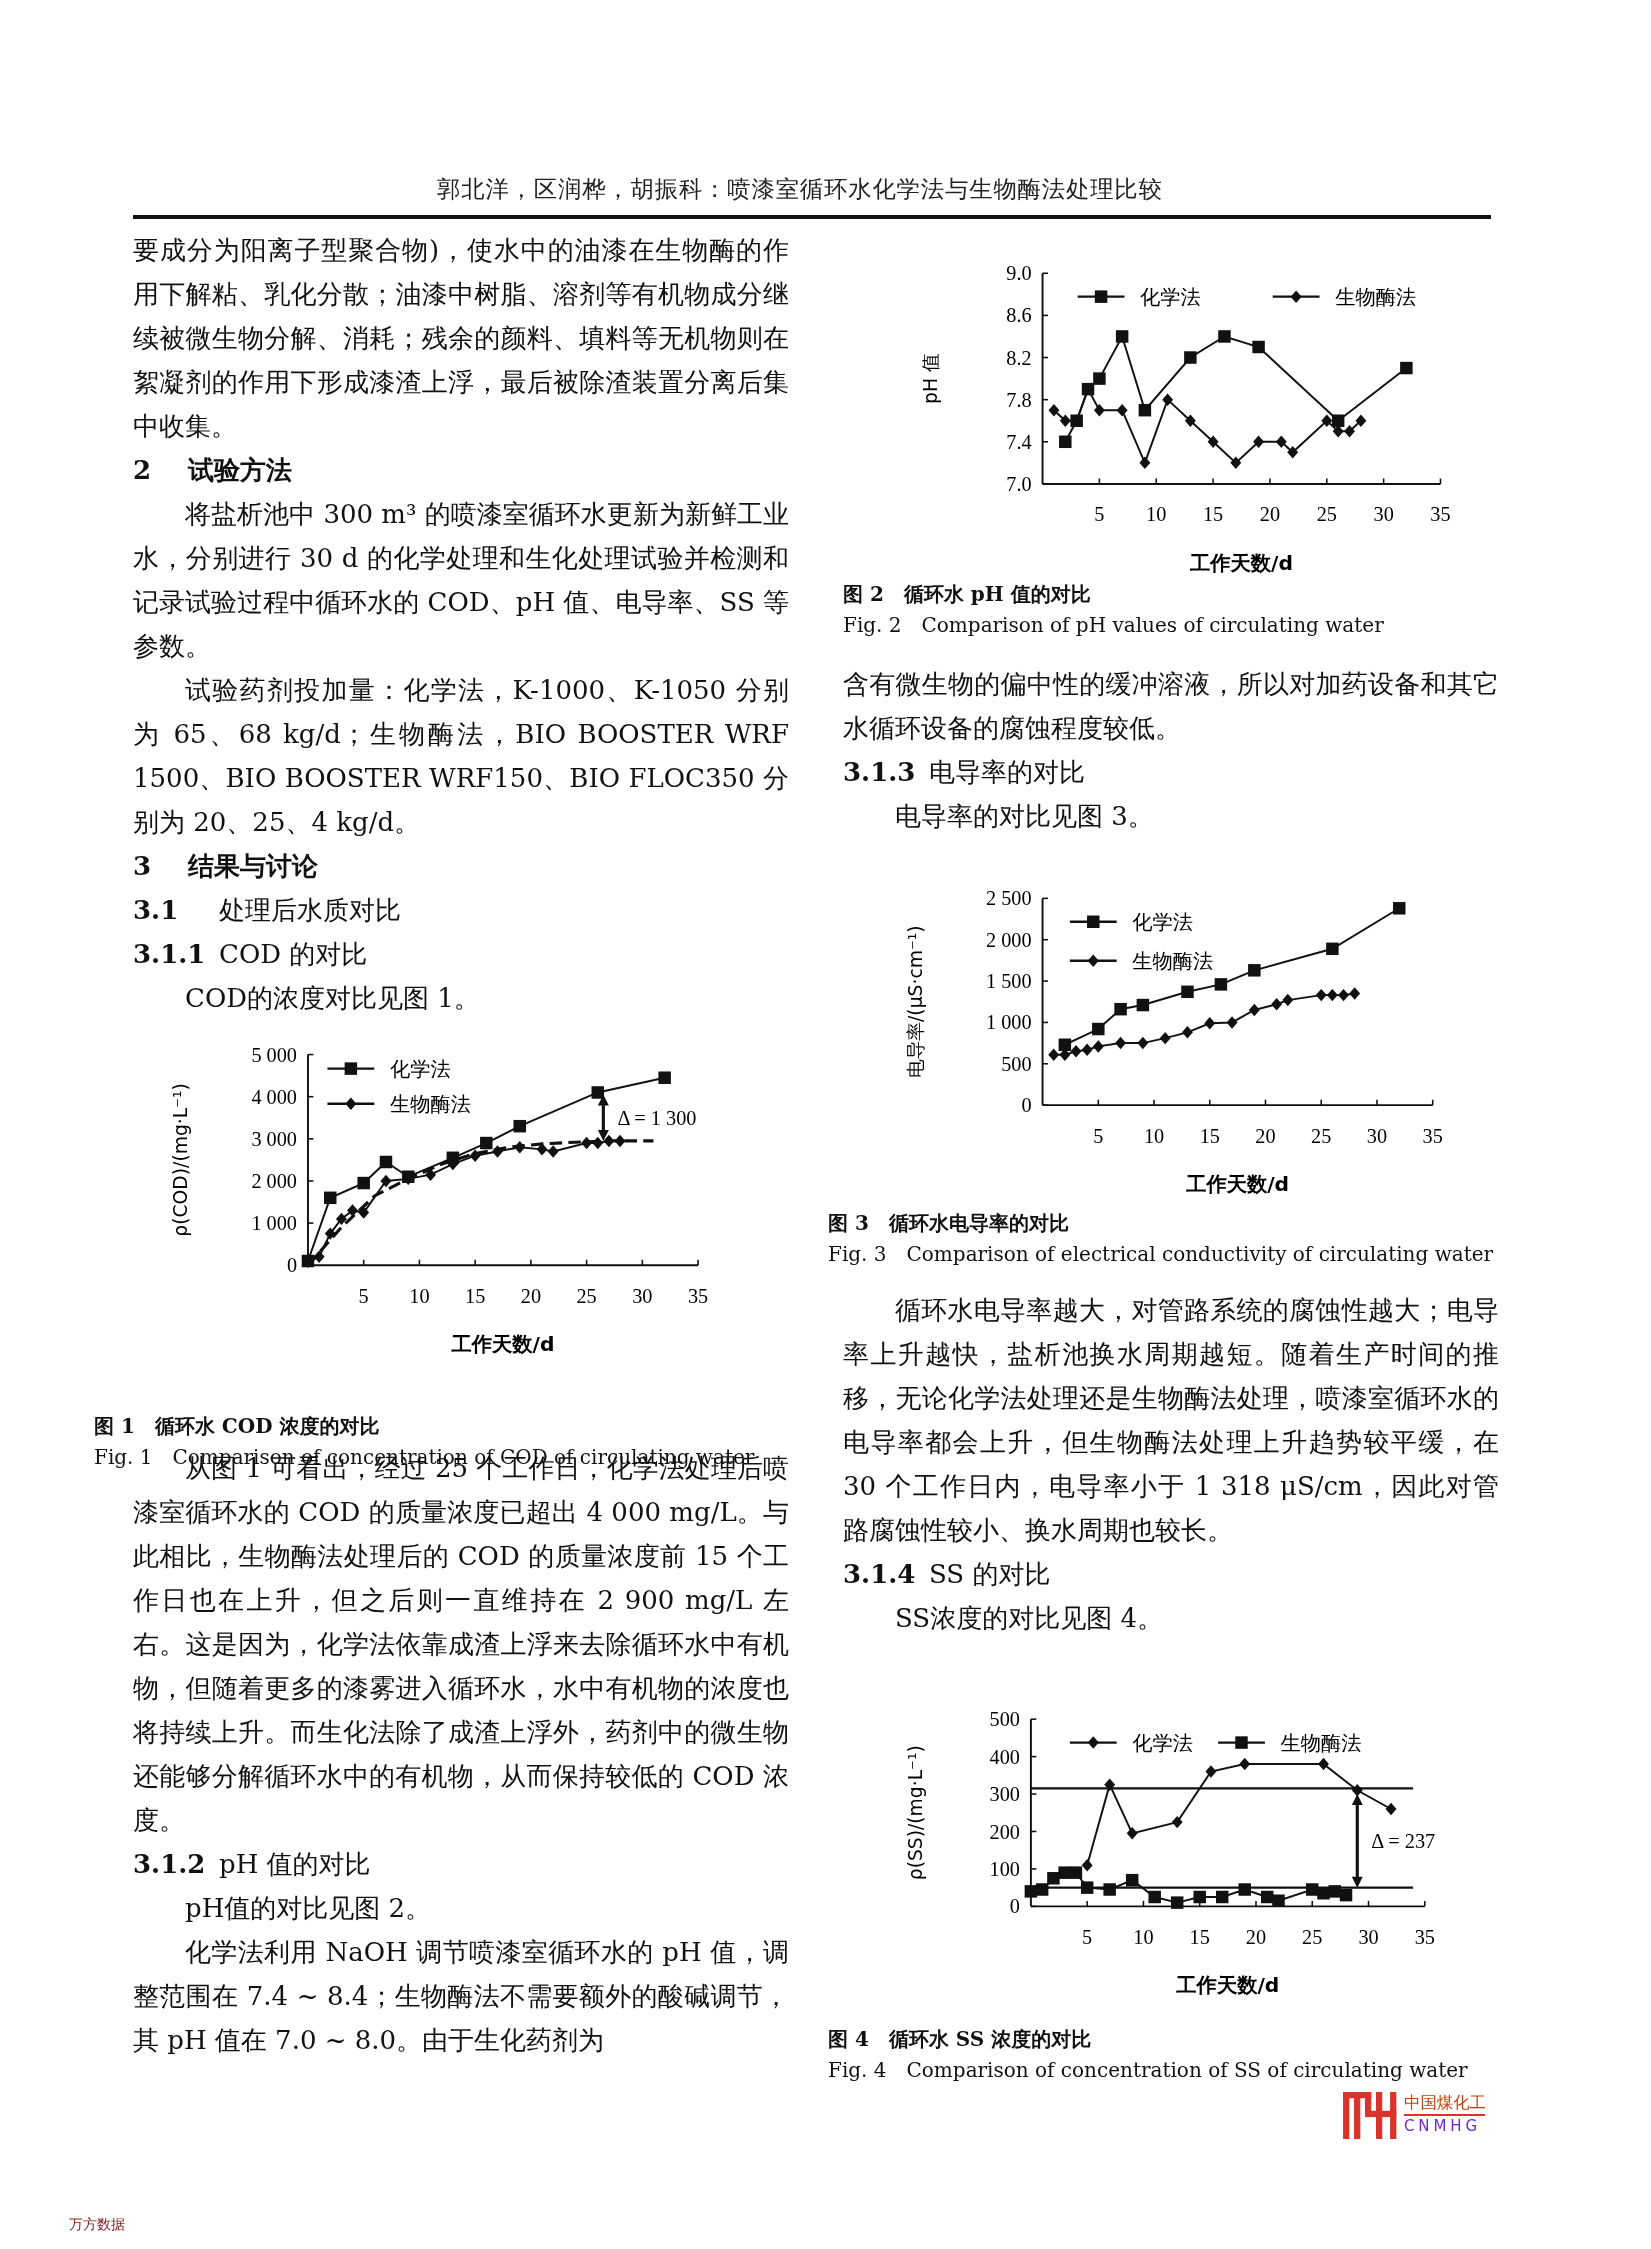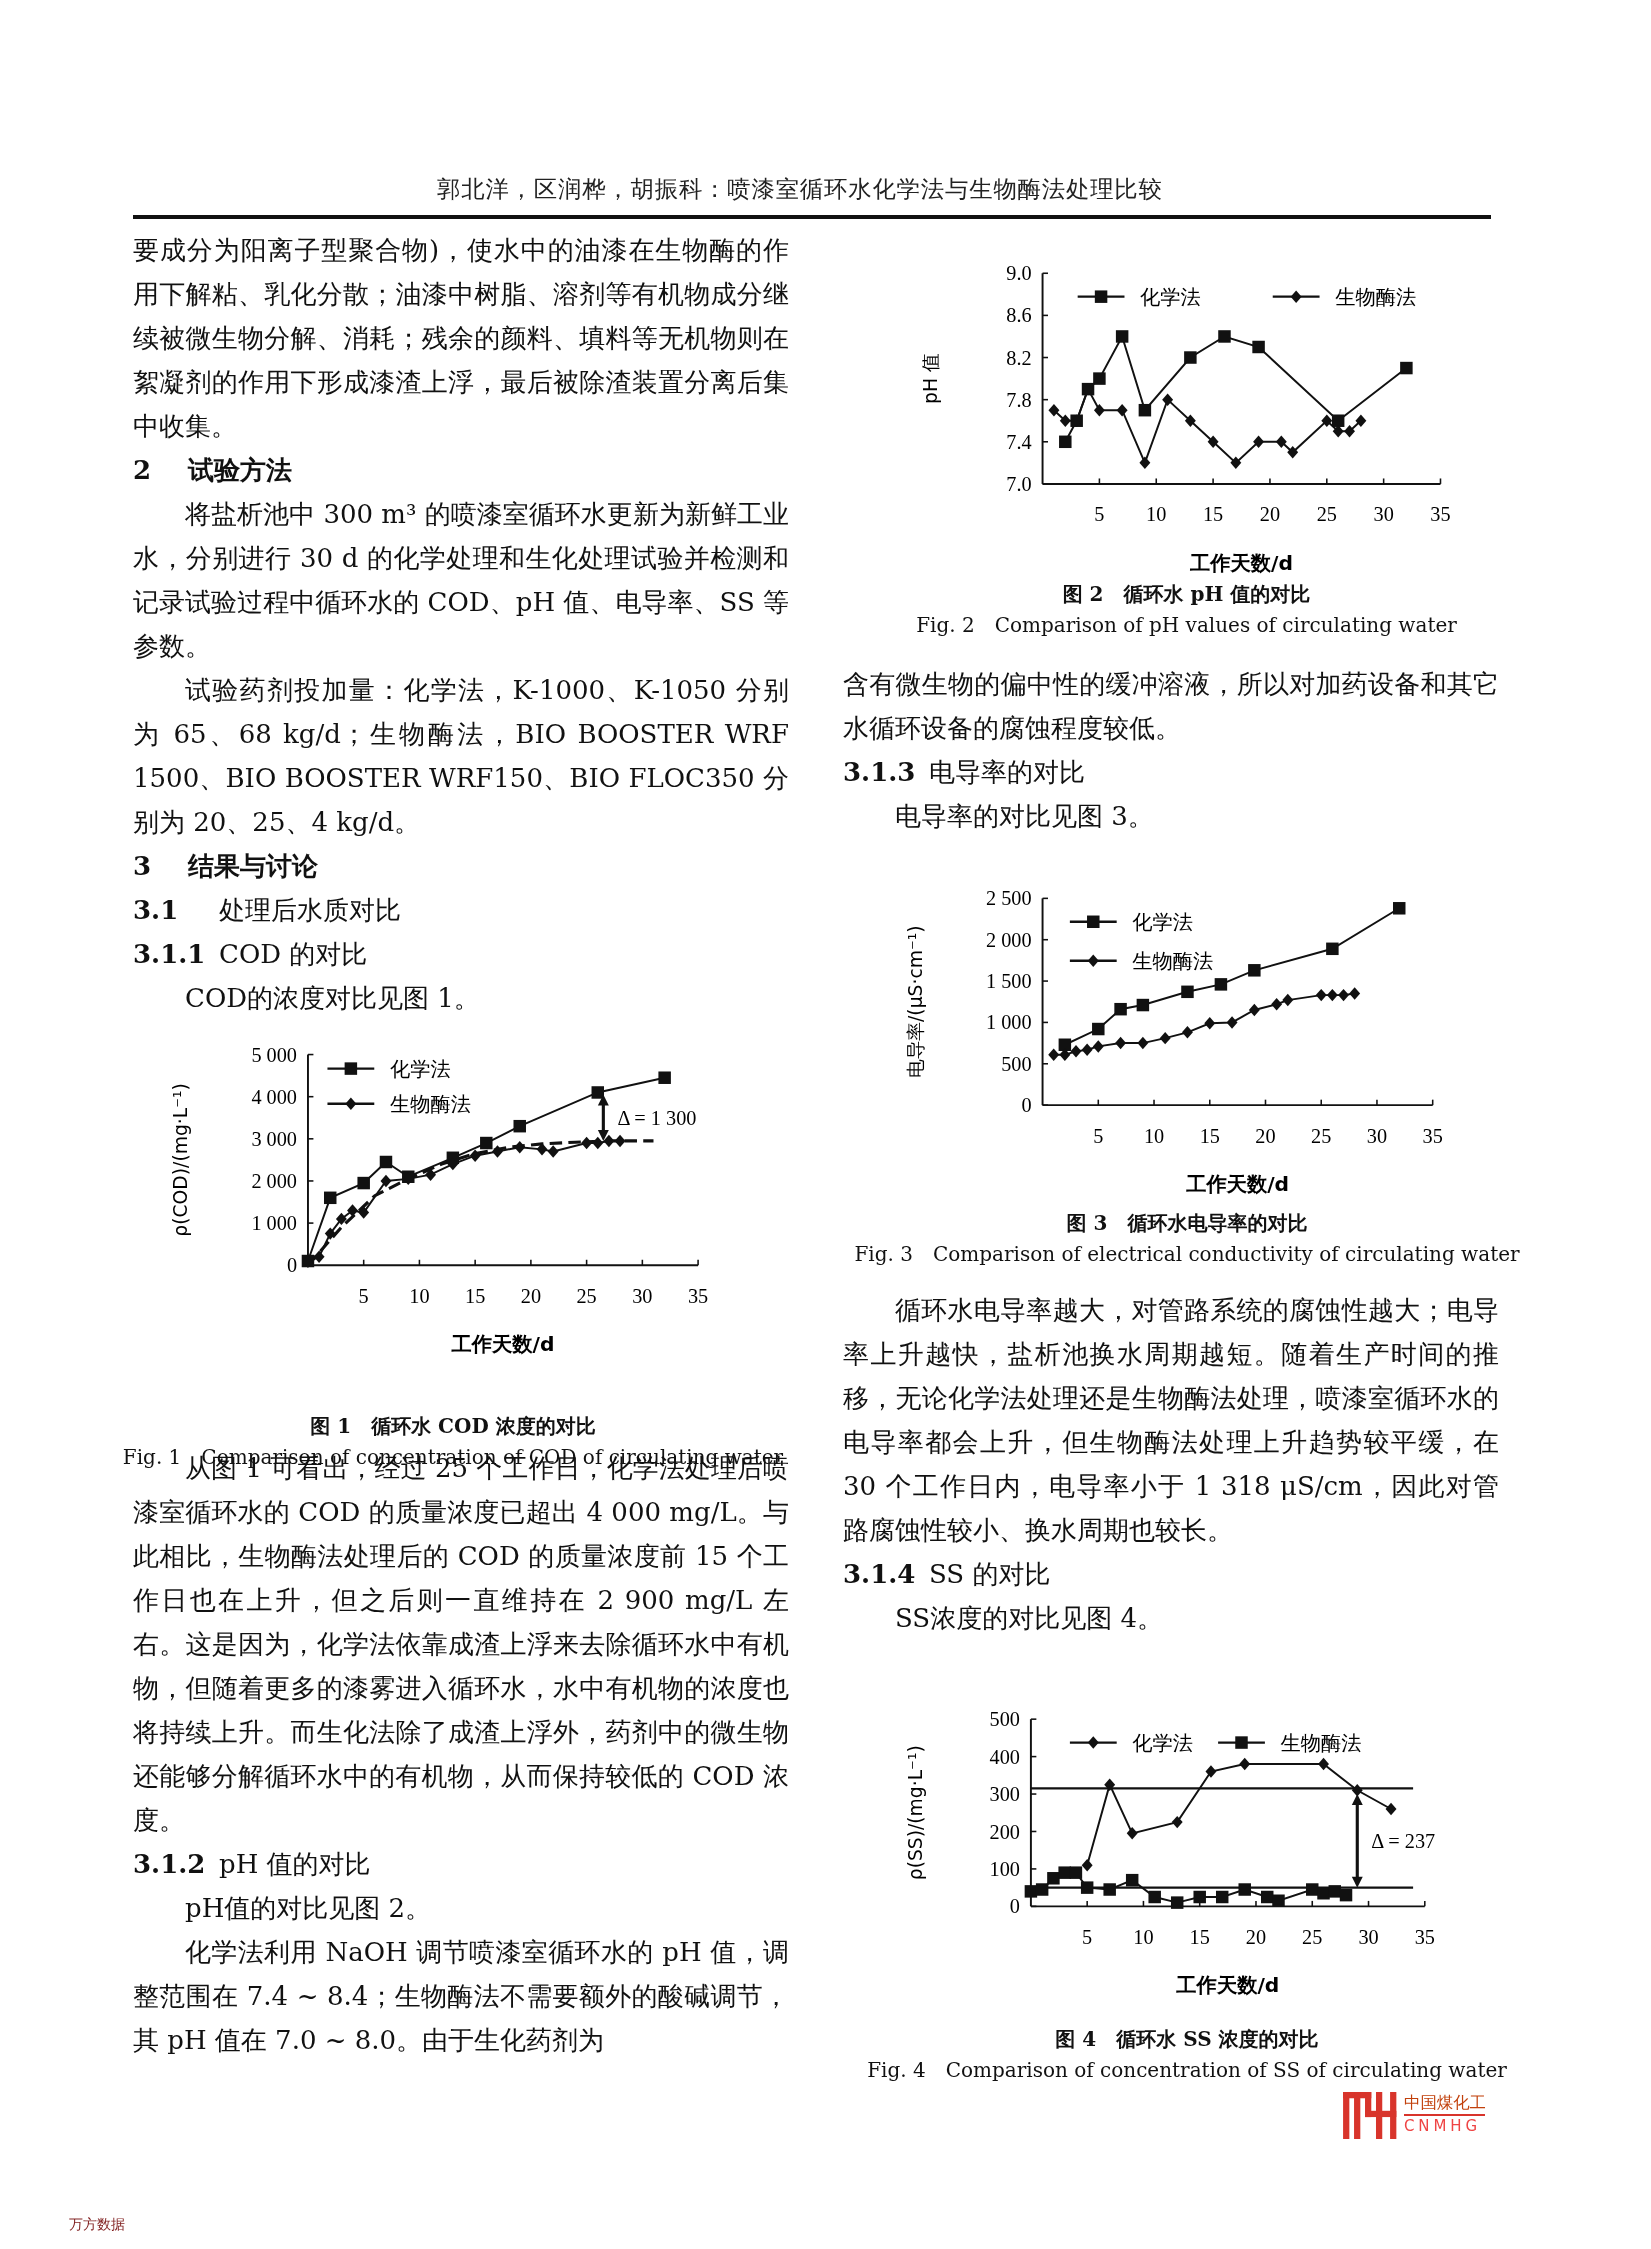--- a/index.html
+++ b/index.html
@@ -14,27 +14,27 @@
   .p{text-align:justify;margin:0;}
   .ind{text-indent:52px;}
   .h{font-weight:bold;margin:0;}
   .h .num{display:inline-block;min-width:55px;}
   .h2 .num{min-width:86px;}
   .h3 .num{min-width:86px;}
   .h2,.h3{font-weight:normal;}
   .h2 .num,.h3 .num{font-weight:bold;}
   .fig{position:absolute;}
   .fig svg{overflow:visible;}
-  .cap{position:absolute;text-align:center;font-size:20px;line-height:31px;white-space:nowrap;}
+  .cap{position:absolute;text-align:left;font-size:20px;line-height:31px;white-space:nowrap;}
   .cap .zh{font-weight:bold;}
   .logo{position:absolute;left:1343px;top:2092px;width:156px;height:47px;}
   .logo-mark{position:absolute;left:0;top:0;width:55px;height:47px;}
   .logo-zh{position:absolute;left:61px;top:0;font-family:"DejaVu Sans",sans-serif;font-size:16.4px;color:#c2410c;}
   .logo-line{position:absolute;left:61px;top:22px;width:81px;height:1.6px;background:#d8342b;}
-  .logo-en{position:absolute;left:61px;top:25px;font-family:"DejaVu Sans",sans-serif;font-size:15px;letter-spacing:3.9px;color:#ef4444;}
+  .logo-en{position:absolute;left:61px;top:25px;font-family:"DejaVu Sans",sans-serif;font-size:15px;letter-spacing:3.9px;color:#6d28d9;}
   .watermark{position:absolute;left:69px;top:2216px;font-family:"DejaVu Sans",sans-serif;font-size:14px;color:#7f1d1d;}
   .svg-text{font-family:"Liberation Serif","DejaVu Serif",serif;}
   .svg-zh{font-family:"DejaVu Sans",sans-serif;}
 </style>
 </head>
 <body>
 
 <div class="running-head">郭北洋，区润桦，胡振科：喷漆室循环水化学法与生物酶法处理比较</div>
 <div class="head-rule"></div>
 

